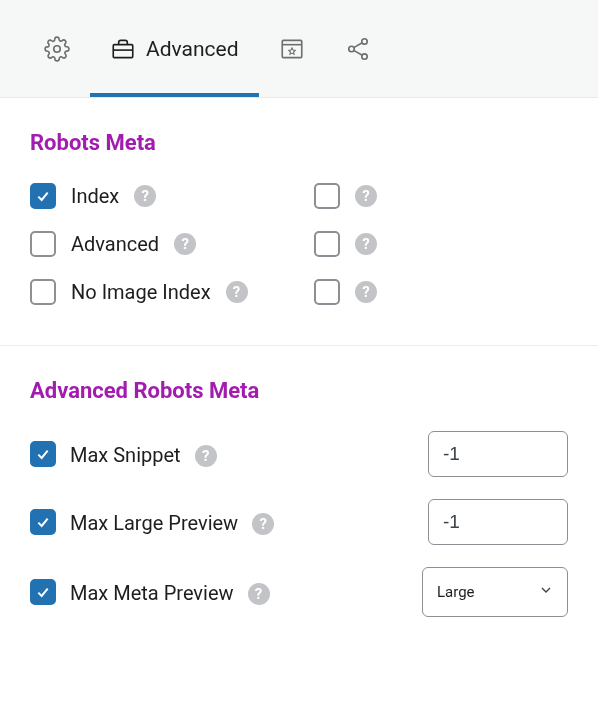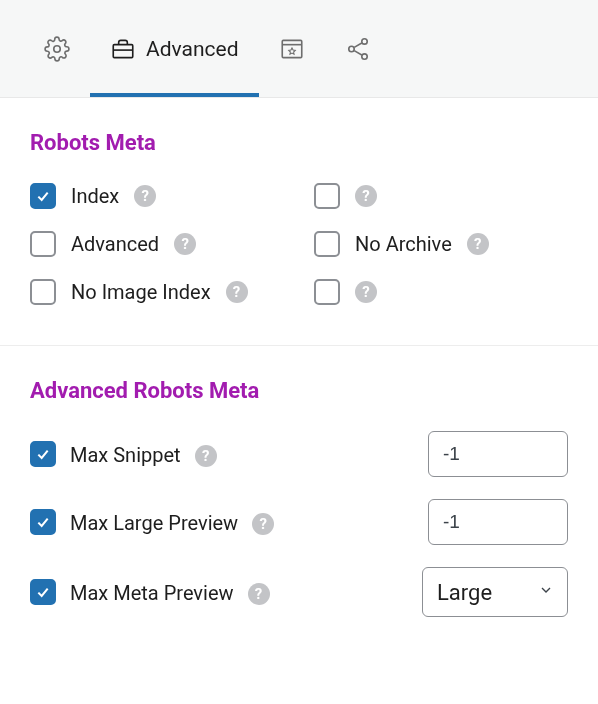--- a/index.html
+++ b/index.html
@@ -148,21 +148,21 @@
       font-size: 19px;
       color: #3c434a;
       background: #fff;
     }
     .adv-select {
       width: 146px;
       height: 50px;
       border: 1.5px solid #8c8f94;
       border-radius: 6px;
       padding: 0 40px 0 14px;
-      font-size: 22px;
+      font-size: 15px;
       color: #1e1e1e;
       background: #fff;
       appearance: none;
       position: relative;
       display: flex;
       align-items: center;
       cursor: pointer;
     }
     .select-wrapper {
       position: relative;
@@ -247,21 +247,20 @@
     </div>
 
     <div class="check-row">
       <div class="checkbox"></div>
       <span class="check-label">Advanced</span>
       <span class="help-icon">?</span>
     </div>
 
     <div class="check-row">
       <div class="checkbox"></div>
-      <span class="check-label">No Archive</span>
       <span class="help-icon">?</span>
     </div>
 
     <div class="check-row">
       <div class="checkbox"></div>
       <span class="check-label">No Image Index</span>
       <span class="help-icon">?</span>
     </div>
 
     <div class="check-row">

